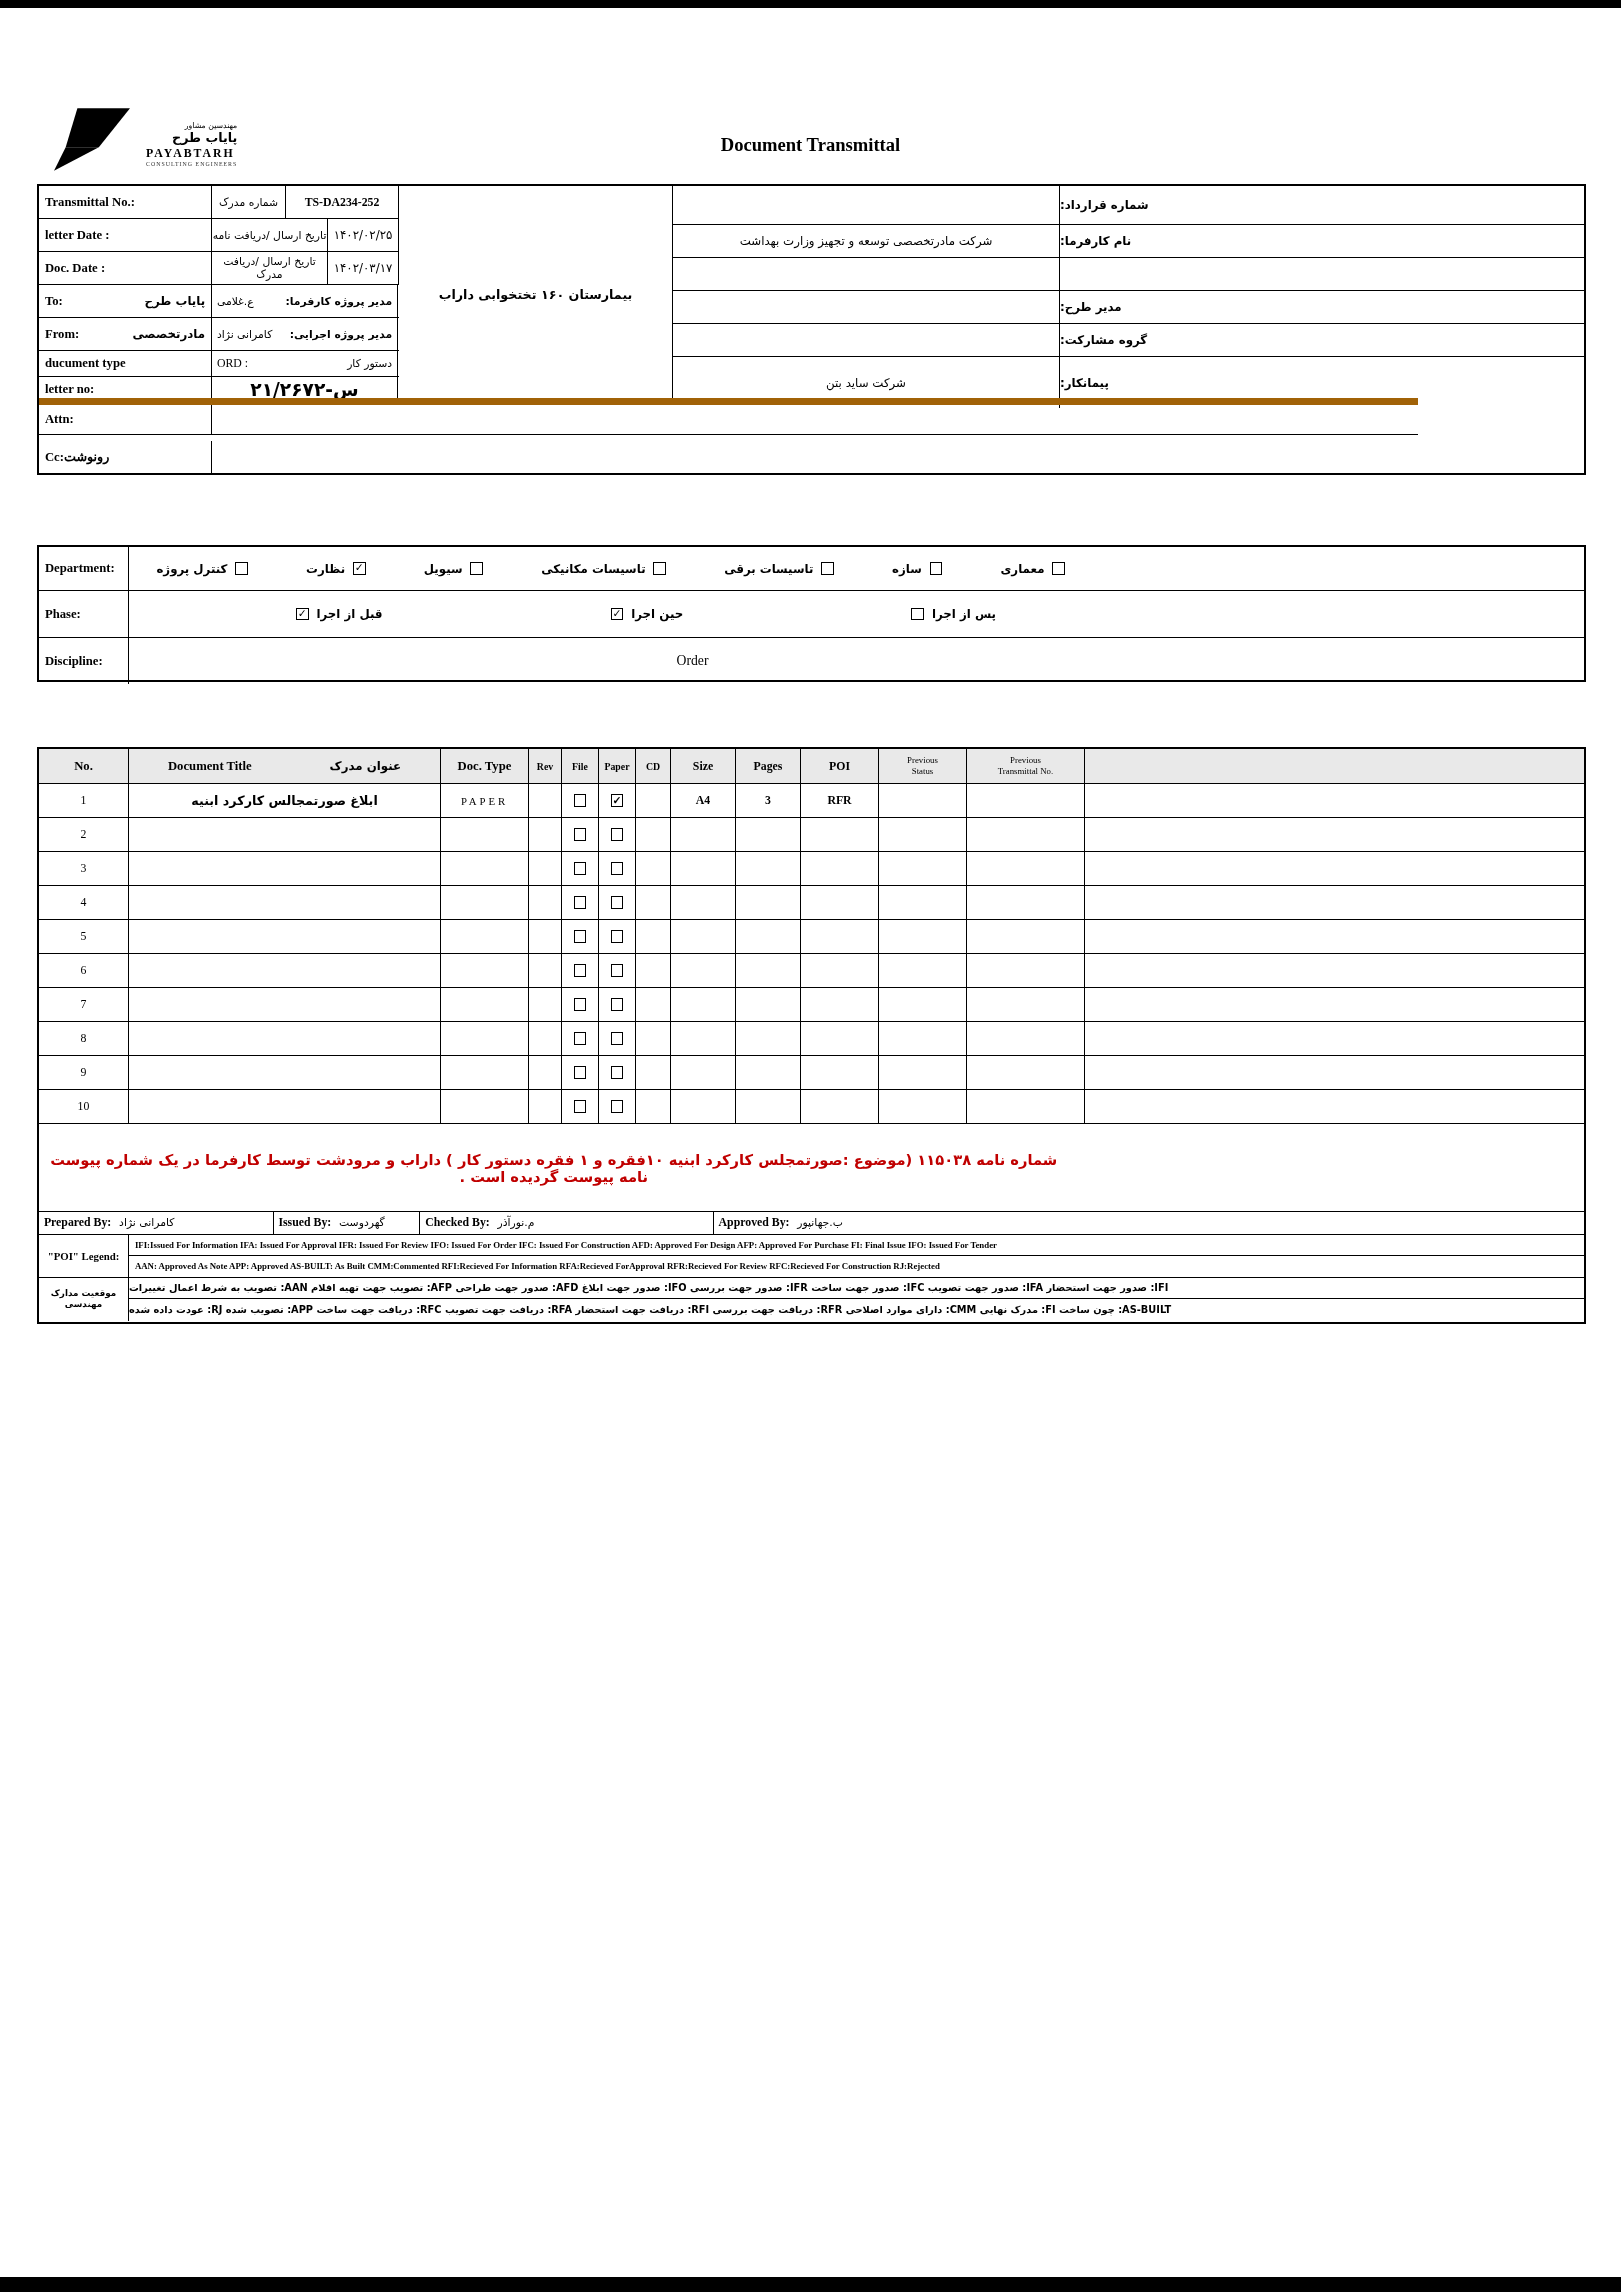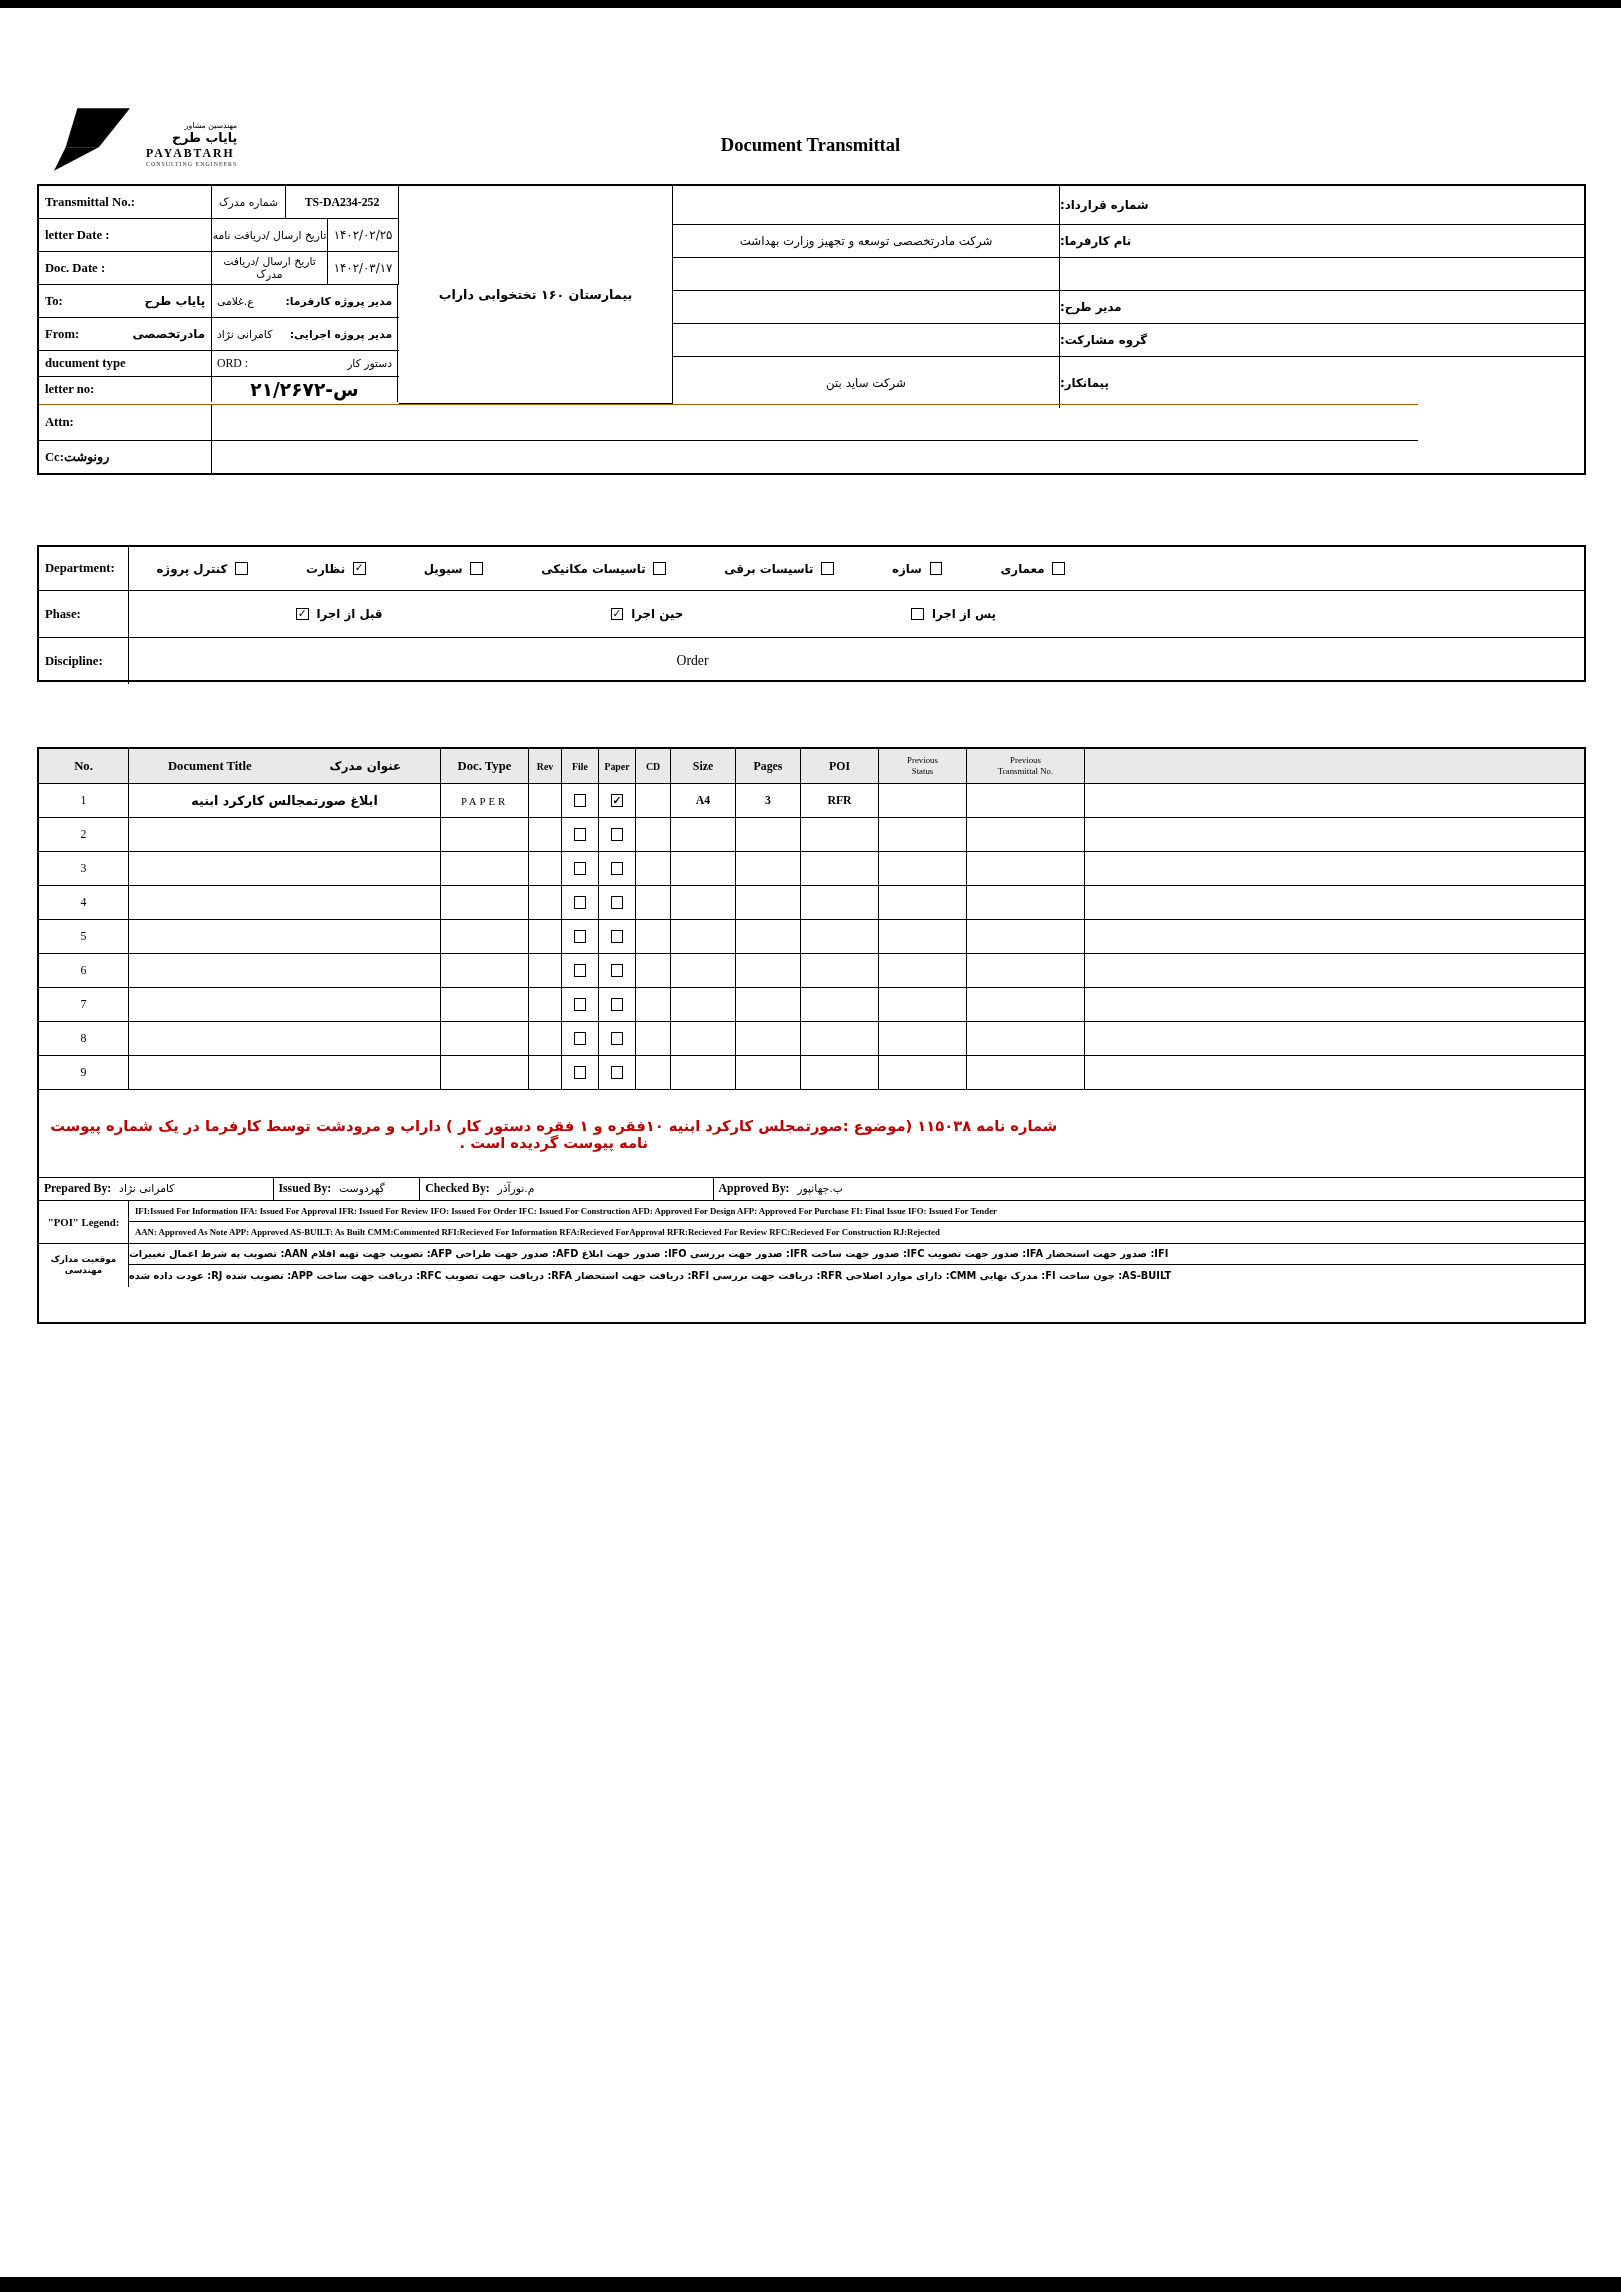--- a/index.html
+++ b/index.html
@@ -125,21 +125,21 @@
     <div class="row" style="height:33px">
       <div class="cell" style="width:387px"></div>
       <div class="cell fa b f12 nb" style="flex:1;justify-content:flex-end;padding-right:7.8px" dir="rtl">گروه مشارکت:</div>
     </div>
     <div class="row" style="height:51px;border-bottom:none">
       <div class="cell cen fa f12" style="width:387px" dir="rtl">شرکت ساید بتن</div>
       <div class="cell fa b f12 nb" style="flex:1;justify-content:flex-end;padding-right:7.8px" dir="rtl">پیمانکار:</div>
     </div>
   </div>
 
-  <div class="abs row" style="left:0;top:218px;width:1379px;height:37px;border-top:1px solid #a16207">
+  <div class="abs row" style="left:0;top:212px;width:1379px;height:37px;border-top:7px solid #a16207">
     <div class="cell pl b f13" style="width:173px">Attn:</div>
     <div class="cell nb" style="flex:1"></div>
   </div>
   <div class="abs row" style="left:0;top:255px;width:1545px;height:32px;border-bottom:none">
     <div class="cell pl b f13" style="width:173px">Cc:رونوشت</div>
     <div class="cell nb" style="flex:1"></div>
   </div>
 </div>
 
 <div class="tbl" style="left:37px;top:545px;width:1549px;height:137px">
@@ -397,20 +397,39 @@
           <span class="box"></span>
         </div>
         <div class="cell c-cd"></div>
         <div class="cell c-size bserif"></div>
         <div class="cell c-pages bserif"></div>
         <div class="cell c-poi bserif"></div>
         <div class="cell c-pstat"></div>
         <div class="cell c-ptrans"></div>
         <div class="cell c-tail"></div>
       </div>
+      <div class="t3row" style="height: 34px;">
+        <div class="cell c-no cen f12">10</div>
+        <div class="cell c-title cen fa b f13" dir="rtl"></div>
+        <div class="cell c-doctype spaced"></div>
+        <div class="cell c-rev"></div>
+        <div class="cell c-file cen">
+          <span class="box"></span>
+        </div>
+        <div class="cell c-paper cen">
+          <span class="box"></span>
+        </div>
+        <div class="cell c-cd"></div>
+        <div class="cell c-size bserif"></div>
+        <div class="cell c-pages bserif"></div>
+        <div class="cell c-poi bserif"></div>
+        <div class="cell c-pstat"></div>
+        <div class="cell c-ptrans"></div>
+        <div class="cell c-tail"></div>
+      </div>
     </div>
 
   <div class="t3row" style="height:88px;align-items:center">
     <div class="note-red" dir="rtl" style="width:1010px;margin-left:9.8px;text-align:center">شماره نامه ۱۱۵۰۳۸ (موضوع :صورتمجلس کارکرد ابنیه ۱۰فقره و ۱ فقره دستور کار ) داراب و مرودشت توسط کارفرما در یک شماره پیوست نامه پیوست گردیده است .</div>
   </div>
 
   <div class="t3row" style="height:22.5px">
     <div class="sig-cell" style="width:235px">
       <span class="b f12">Prepared By:</span>
       <span class="fa f11" dir="rtl">کامرانی نژاد</span>

